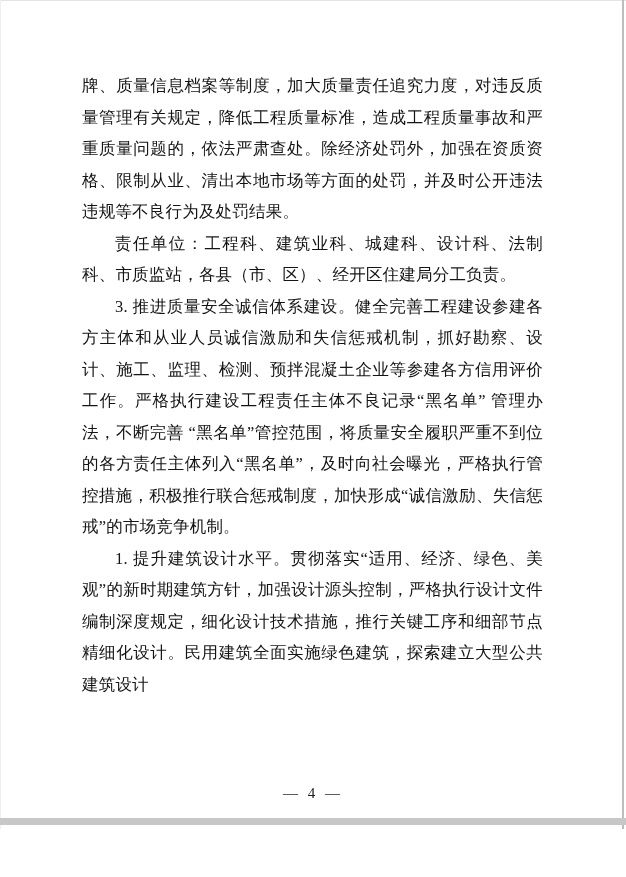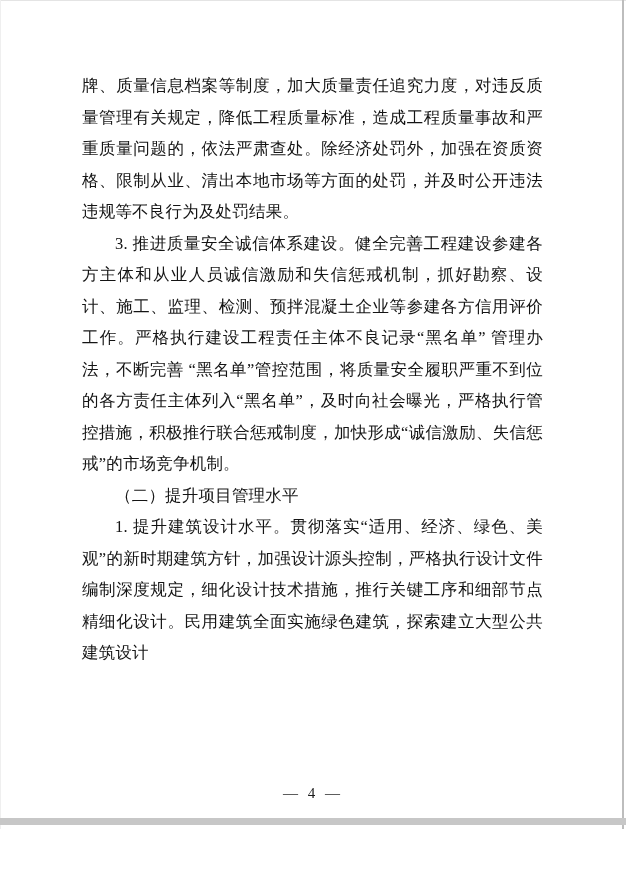--- a/index.html
+++ b/index.html
@@ -44,25 +44,25 @@
 </head>
 <body>
 
 <div class="page">
   <div class="edge-top"></div>
   <div class="edge-left"></div>
 
   <div class="content">
     <p class="para"><span>牌、质量信息档案等制度，加大质量责任追究力度，对违反质量管理有关规定，降低工程质量标准，造成工程质量事故和严重质量问题的，依法严肃查处。除经济处罚外，加强在资质资格、限制从业、清出本地市场等方面的处罚，并及时公开违法违规等不良行为及处罚结果。</span></p>
 
+    <p class="para indent"><span>责任单位：工程科、建筑业科、城建科、设计科、法制科、市质监站，各县（市、区）、经开区住建局分工负责。</span></p>
 
     <p class="para indent"><b class="lead">3. 推进质量安全诚信体系建设。</b><span>健全完善工程建设参建各方主体和从业人员诚信激励和失信惩戒机制，抓好勘察、设计、施工、监理、检测、预拌混凝土企业等参建各方信用评价工作。严格执行建设工程责任主体不良记录“黑名单” 管理办法，不断完善 “黑名单”管控范围，将质量安全履职严重不到位的各方责任主体列入“黑名单”，及时向社会曝光，严格执行管控措施，积极推行联合惩戒制度，加快形成“诚信激励、失信惩戒”的市场竞争机制。</span></p>
 
 
-    <p class="para indent"><b class="lead">（二）提升项目管理水平</b><span></span></p>
 
     <p class="para indent"><b class="lead">1. 提升建筑设计水平。</b><span>贯彻落实“适用、经济、绿色、美观”的新时期建筑方针，加强设计源头控制，严格执行设计文件编制深度规定，细化设计技术措施，推行关键工序和细部节点精细化设计。民用建筑全面实施绿色建筑，探索建立大型公共建筑设计</span></p>
   </div>
 
   <div class="footer">— 4 —</div>
 
   <div class="edge-right"></div>
   <div class="edge-bottom"></div>
 </div>
 

